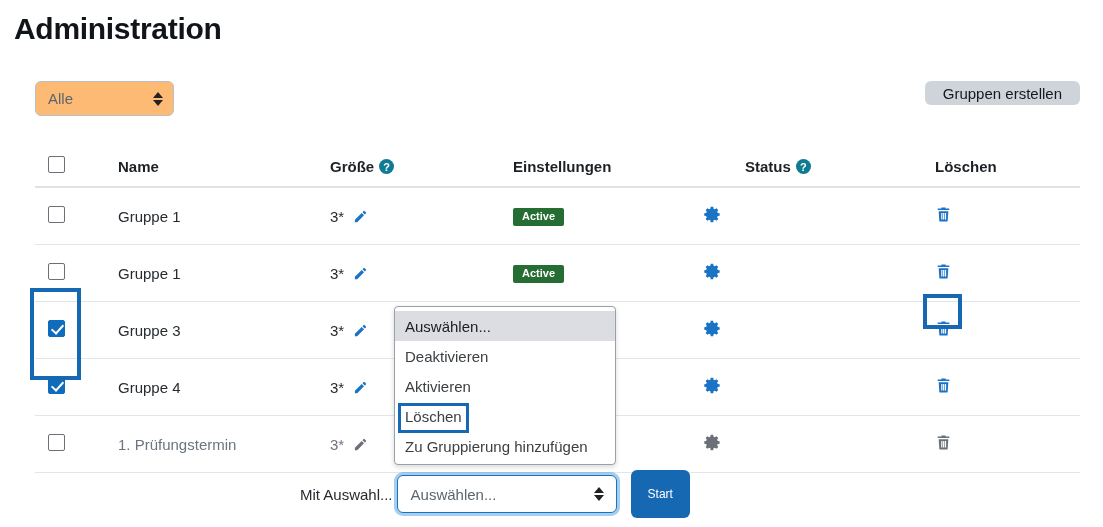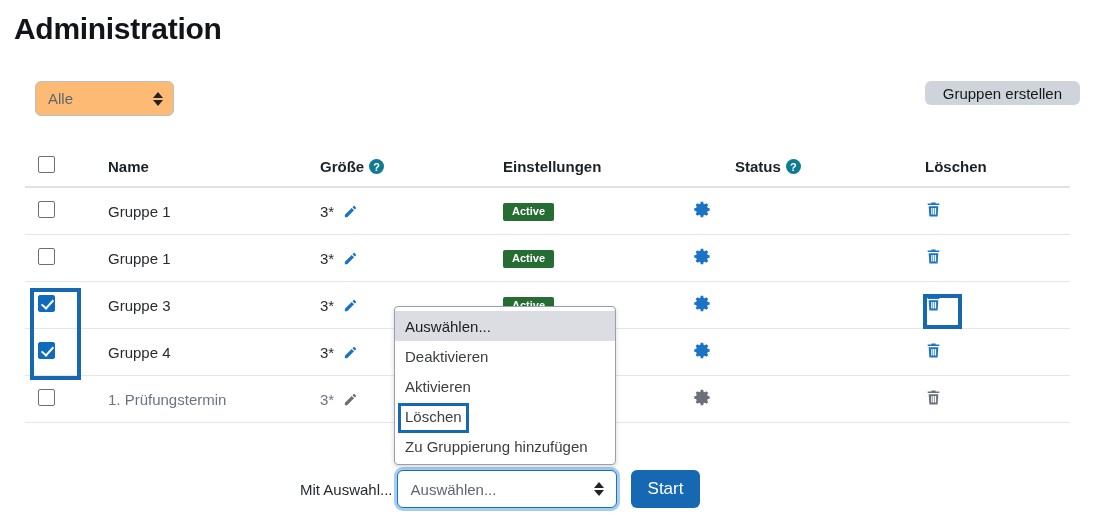--- a/index.html
+++ b/index.html
@@ -61,27 +61,27 @@
     border: none; border-radius: 6px;
     font-size: 15px; color: #16191c;
     font-family: "Liberation Sans", sans-serif;
     display: flex; align-items: center;
     cursor: pointer;
   }
 
   
   .table {
     position: absolute;
-    left: 25px; top: 146px;
+    left: 35px; top: 146px;
     width: 1045px;
   }
   .row {
     display: flex;
     align-items: center;
-    height: 47px;
+    height: 57px;
     border-bottom: 1px solid #e3e6e8;
   }
   .row.head {
     height: 42px;
     border-bottom: 2px solid #dfe3e6;
   }
   .row.head .cell { font-weight: bold; font-size: 15px; color: #1d2125; }
   .cell { font-size: 15px; color: #262b30; }
   .c-check { width: 83px; padding-left: 13px; }
   .c-name  { width: 212px; }
@@ -194,25 +194,25 @@
     border: 1.5px solid #1273c7;
     border-radius: 6px;
     background: #fff;
     display: flex; align-items: center;
     padding: 0 12px 0 13px;
     box-shadow: 0 0 0 3px rgba(58,145,216,.45);
     margin-right: 14px;
   }
   .sel-focus .val { flex: 1; font-size: 15px; color: #5b6670; }
   .btn-primary {
-    height: 38px;
+    height: 48px;
     padding: 0 17px;
     background: #1668b3;
     border: none; border-radius: 6px;
-    color: #fff; font-size: 17px;
+    color: #fff; font-size: 12px;
     font-family: "Liberation Sans", sans-serif;
     display: flex; align-items: center;
     cursor: pointer;
   }
 </style>
 </head>
 <body>
 
 <div id="root">
 

